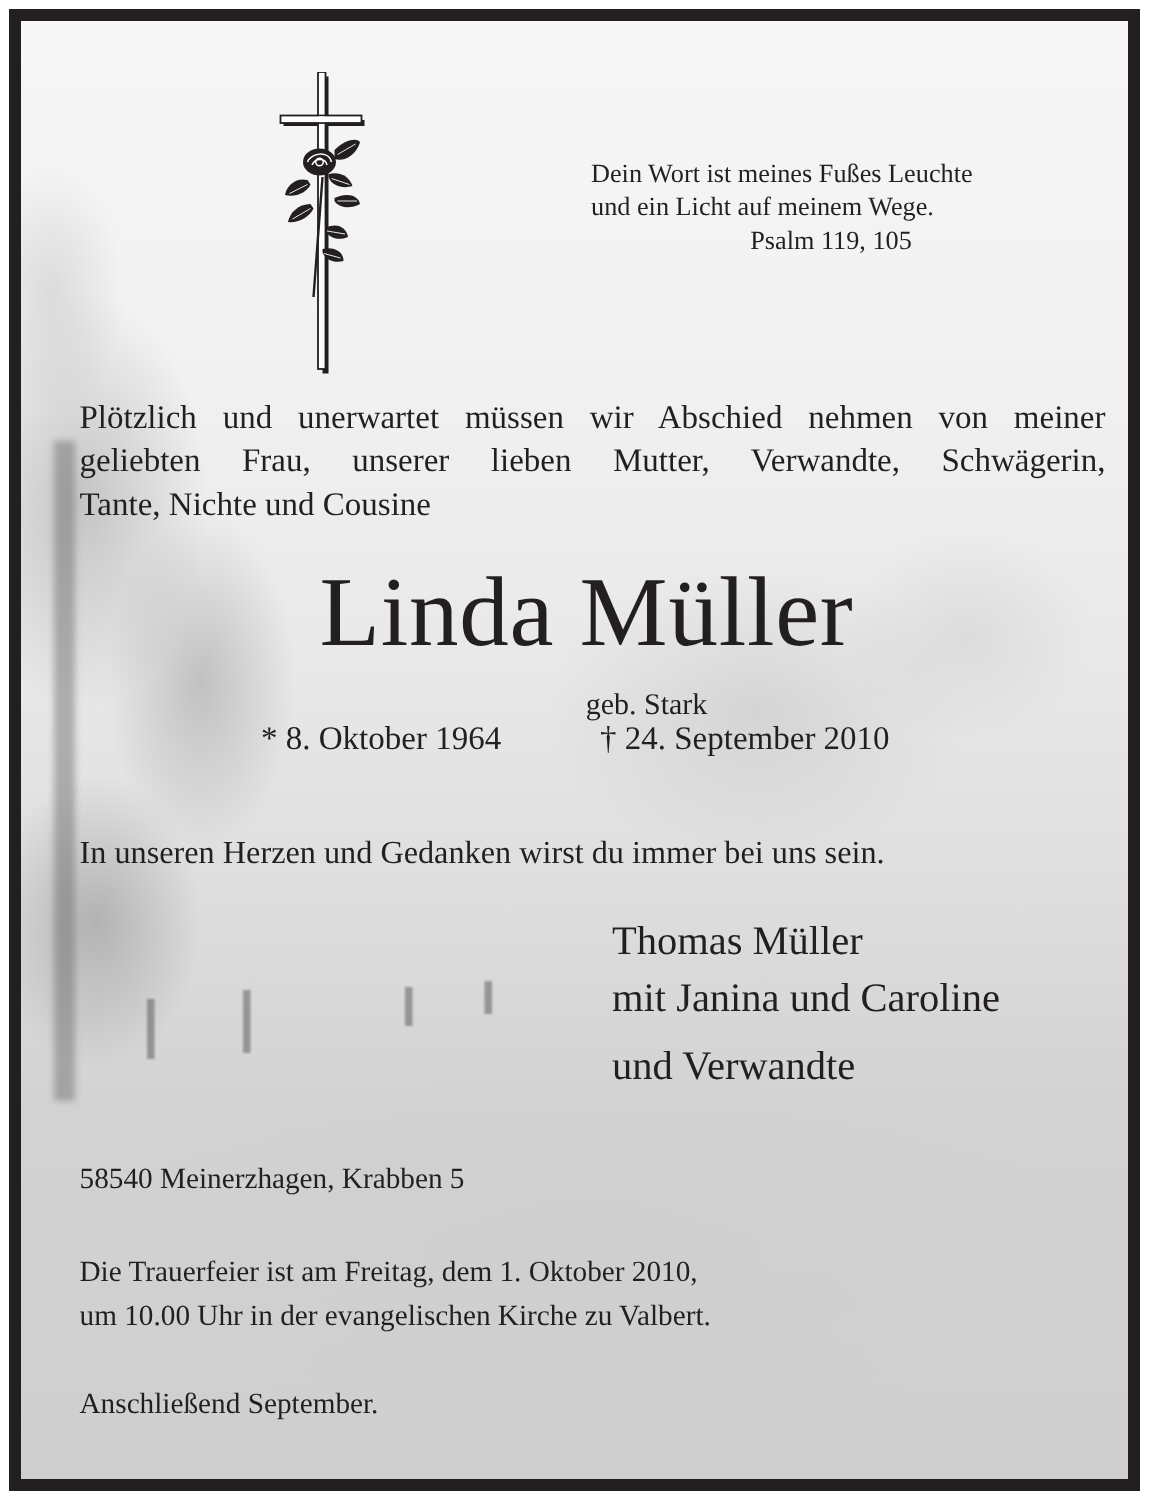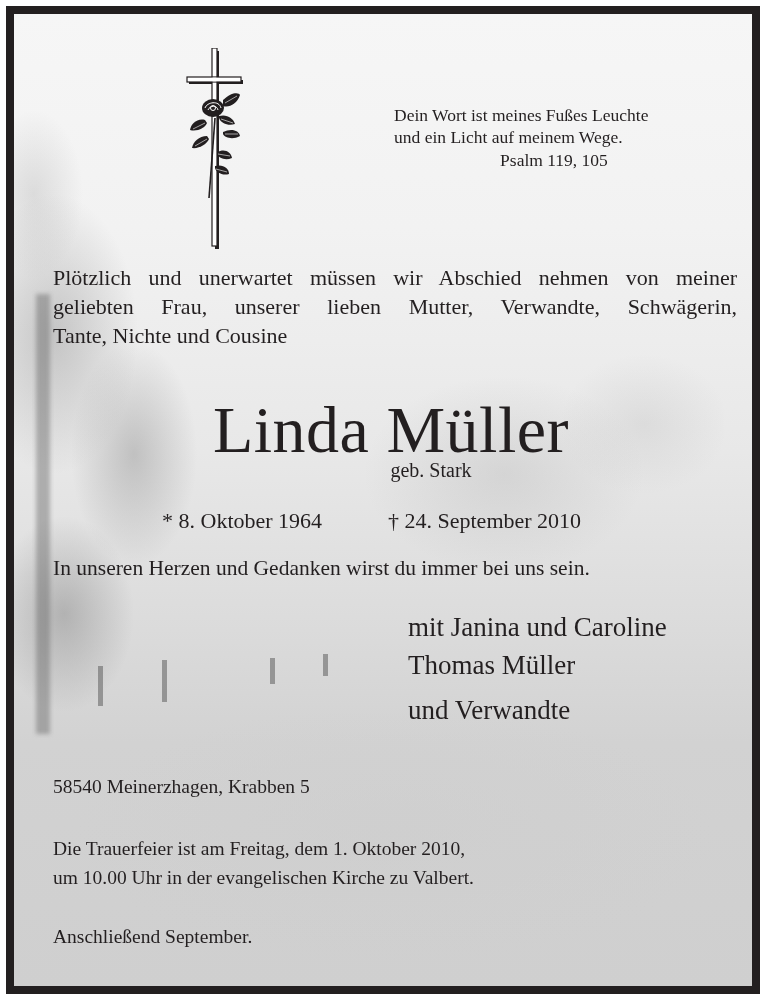--- a/index.html
+++ b/index.html
@@ -39,23 +39,23 @@
   .cross { position: absolute; left: 171px; top: 34px; width: 60px; height: 202px; }
 
   .verse { right: 38px; top: 90px; width: 320px; text-align: left; font-size: 17.5px; line-height: 22px; }
   .verse .line { display: block; }
   .verse .ref { display: block; text-align: center; margin-top: 1px; }
 
   .intro { left: 39px; top: 249px; width: 684px; font-size: 22px; line-height: 29px; text-align: justify; }
   .intro .l { display: block; text-align: justify; text-align-last: justify; }
   .intro .l.last { text-align-last: left; }
 
-  .name { left: 0; width: 754px; top: 355px; text-align: center; font-size: 66px; line-height: 80px; letter-spacing: 0.5px; margin-top: 21px; }
+  .name { left: 0; width: 754px; top: 355px; text-align: center; font-size: 66px; line-height: 80px; letter-spacing: 0.5px; }
   .maiden { left: 0; width: 754px; top: 443px; text-align: center; font-size: 20px; line-height: 26px; margin-left: 40px; }
-  .dates { top: 492px; font-size: 22px; line-height: 30px; }
+  .dates { top: 463px; font-size: 22px; line-height: 30px; margin-left: 12px; }
   .born { left: 148px; }
   .died { left: 374px; }
 
   .consolation { left: 39px; top: 539px; font-size: 21.5px; line-height: 30px; }
 
   .mourners { left: 394px; top: 594px; font-size: 27px; line-height: 38px; }
   .mourners .l { display: block; }
   .mourners .relatives { display: block; margin-top: 7px; }
 
   .address { left: 39px; top: 760px; font-size: 19.5px; line-height: 26px; }
@@ -132,22 +132,22 @@
   </div>
 
   <div class="text name">Linda Müller</div>
   <div class="text maiden">geb. Stark</div>
   <div class="text dates born">* 8. Oktober 1964</div>
   <div class="text dates died">† 24. September 2010</div>
 
   <div class="text consolation">In unseren Herzen und Gedanken wirst du immer bei uns sein.</div>
 
   <div class="text mourners">
+    <span class="l">Thomas Müller</span>
     <span class="l">mit Janina und Caroline</span>
-    <span class="l">Thomas Müller</span>
     <span class="relatives">und Verwandte</span>
   </div>
 
   <div class="text address">58540 Meinerzhagen, Krabben 5</div>
 
   <div class="text service">
     <span class="l">Die Trauerfeier ist am Freitag, dem 1. Oktober 2010,</span>
     <span class="l">um 10.00 Uhr in der evangelischen Kirche zu Valbert.</span>
   </div>
 

